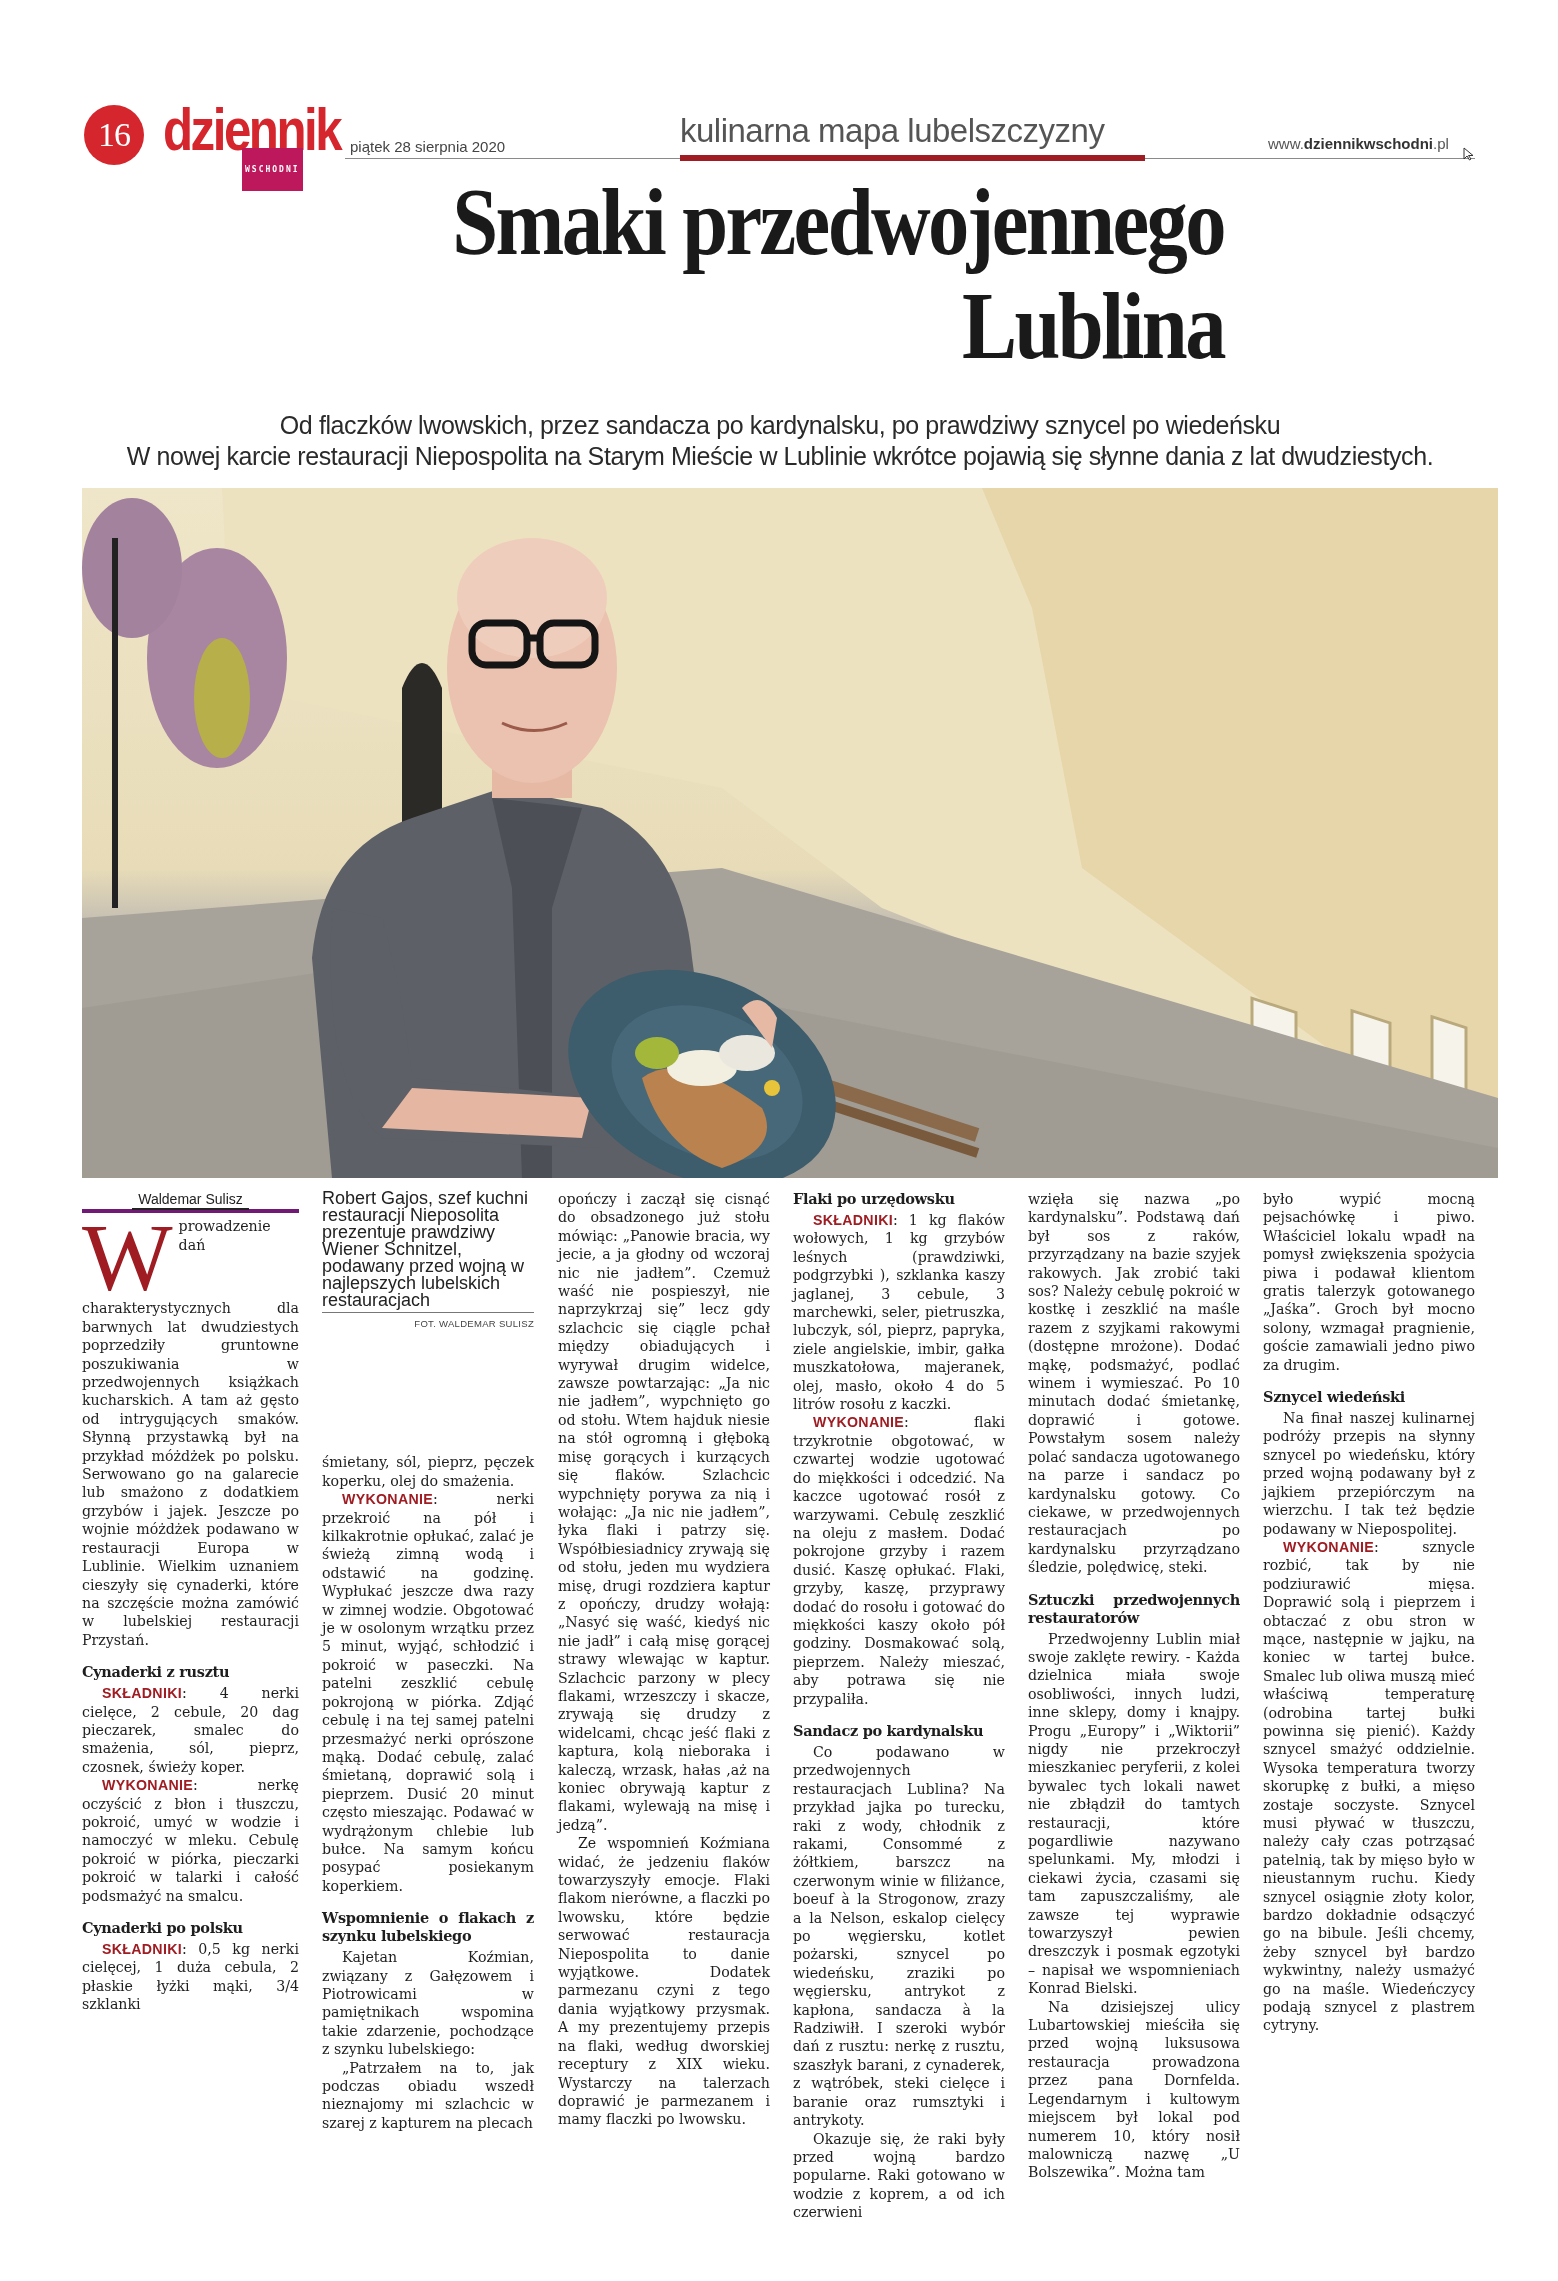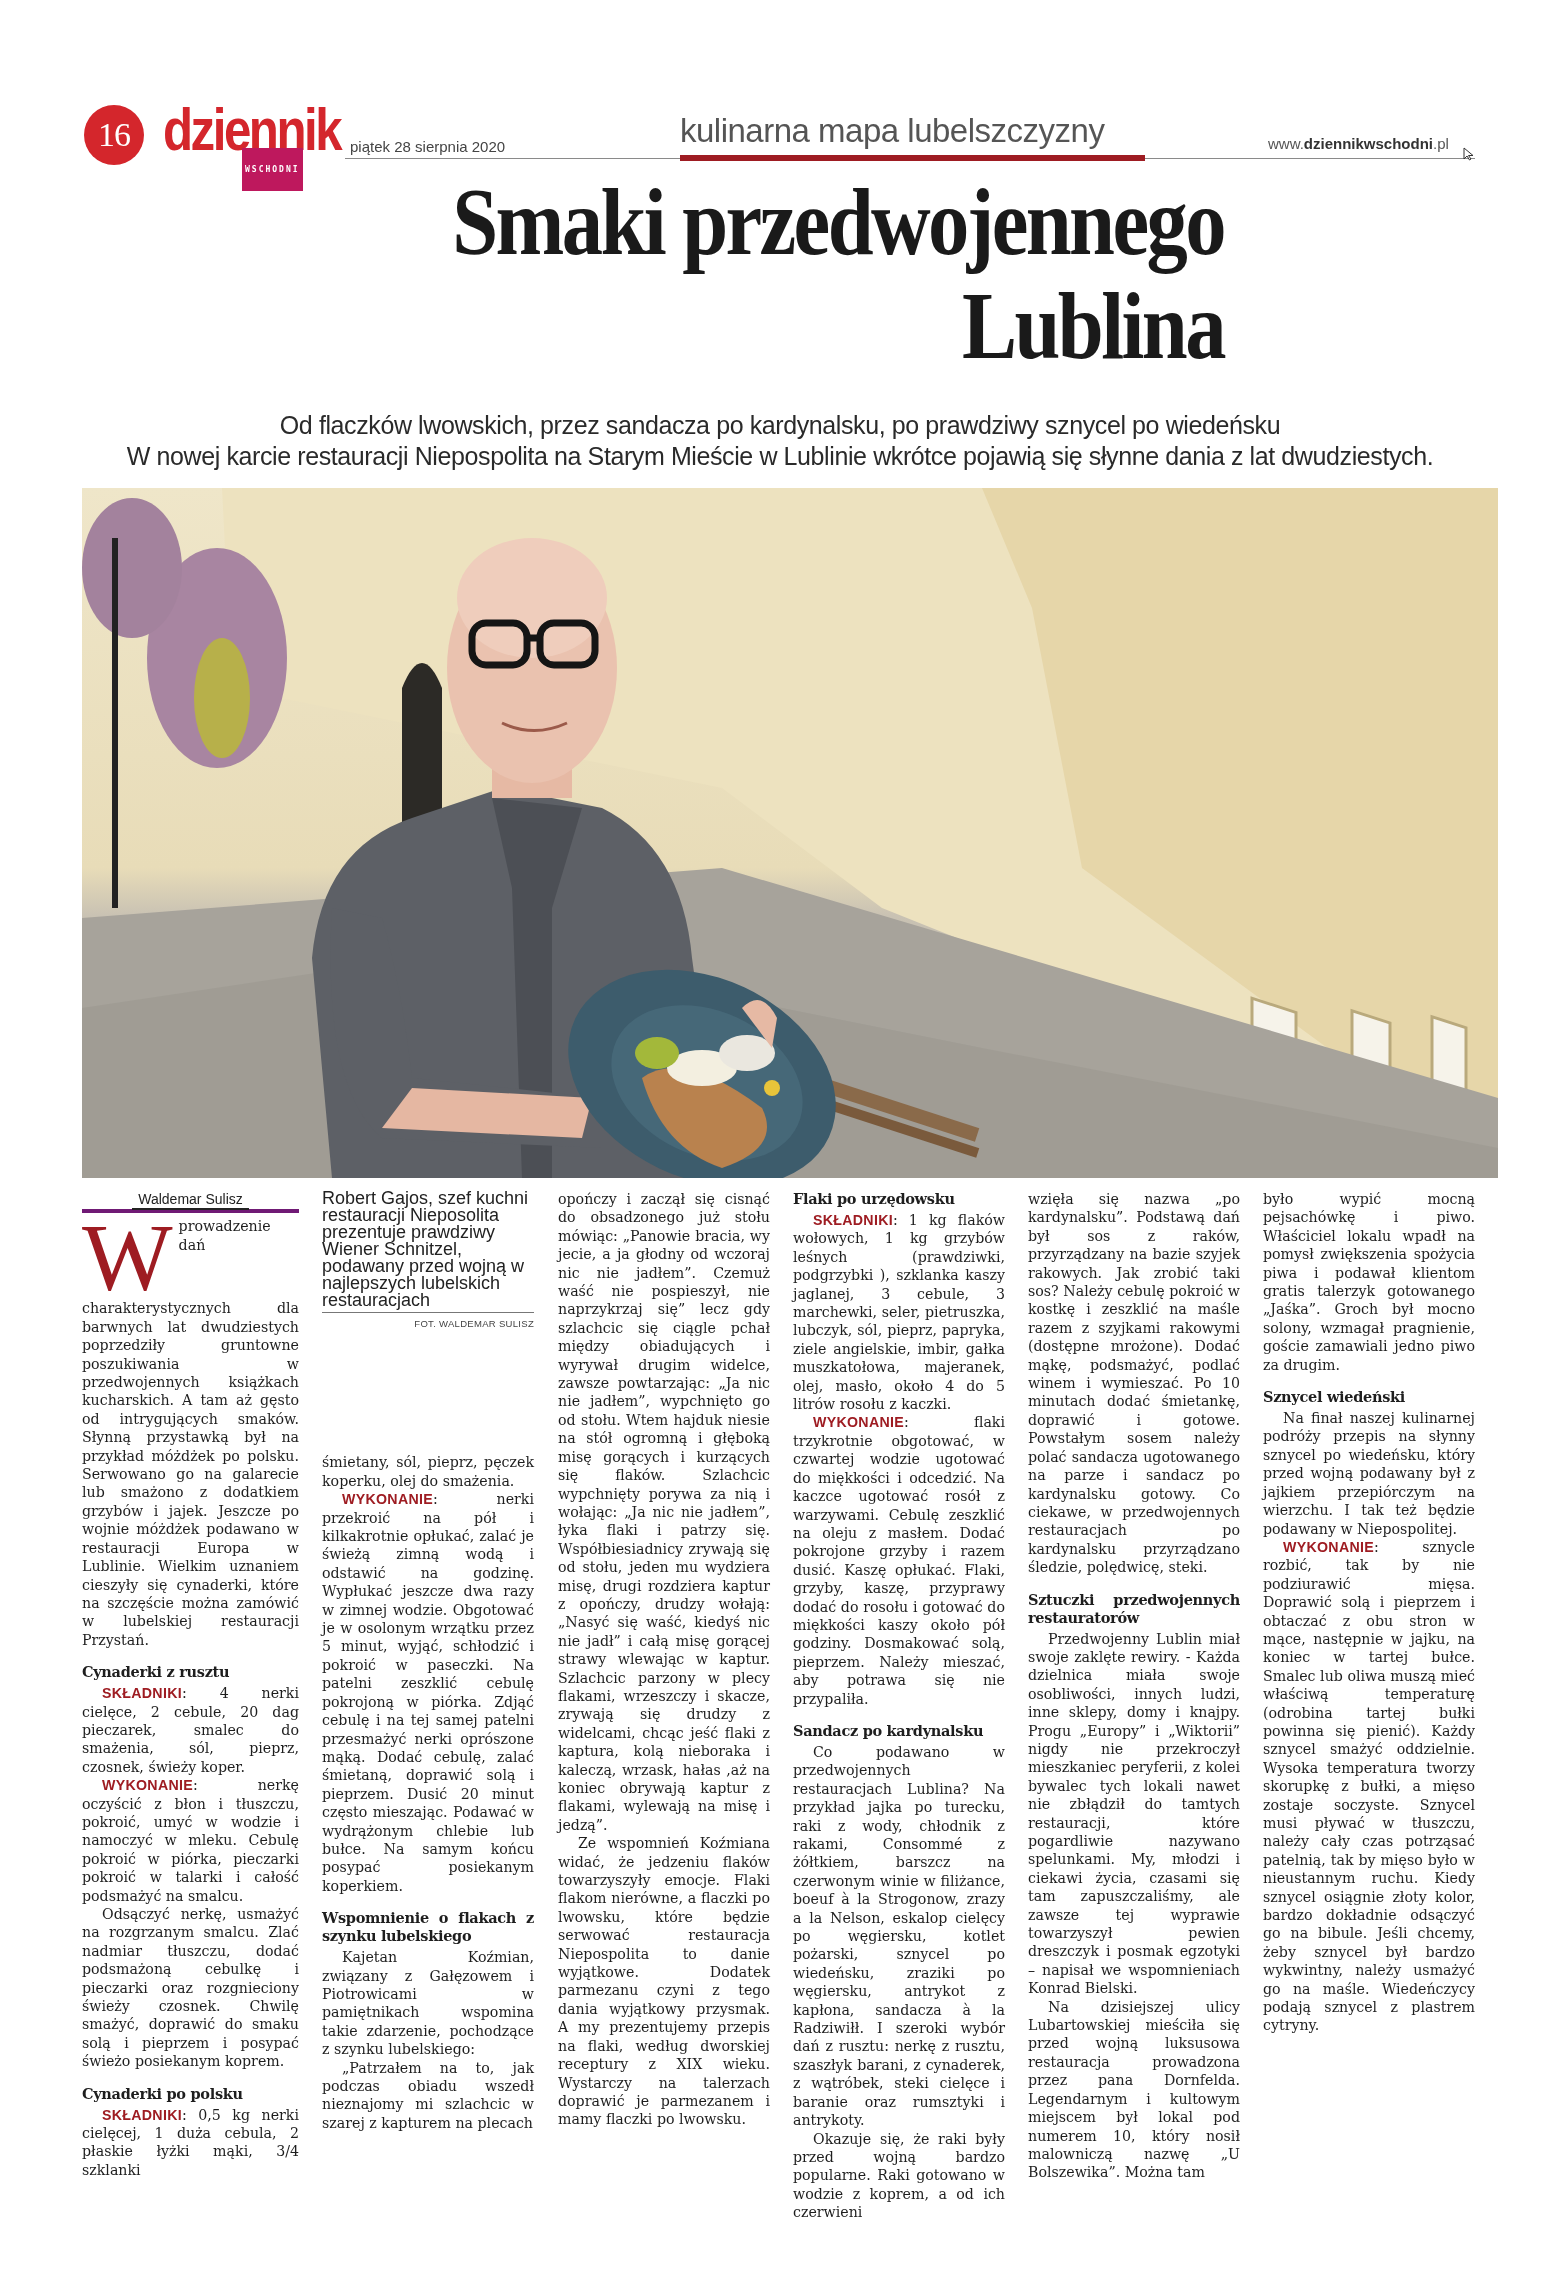--- a/index.html
+++ b/index.html
@@ -142,21 +142,20 @@
     <path d="M660,520 Q680,500 695,530 L690,560 Z" fill="#e6b9a4"></path>
   </svg>
 </div>
 
 <div class="col" style="left:82px; width:217px;">
   <div class="byline">Waldemar Sulisz</div>
   <p class="noind"><span class="dropcap">W</span><span>prowadzenie dań charakterystycznych dla barwnych lat dwudziestych poprzedziły gruntowne poszukiwania w przedwojennych książkach kucharskich. A tam aż gęsto od intrygujących smaków. Słynną przystawką był na przykład móżdżek po polsku. Serwowano go na galarecie lub smażono z dodatkiem grzybów i jajek. Jeszcze po wojnie móżdżek podawano w restauracji Europa w Lublinie. Wielkim uznaniem cieszyły się cynaderki, które na szczęście można zamówić w lubelskiej restauracji Przystań.</span></p>
   <h3>Cynaderki z rusztu</h3>
   <p><span class="kw">SKŁADNIKI</span><span>: 4 nerki cielęce, 2 cebule, 20 dag pieczarek, smalec do smażenia, sól, pieprz, czosnek, świeży koper.</span></p>
   <p><span class="kw">WYKONANIE</span><span>: nerkę oczyścić z błon i tłuszczu, pokroić, umyć w wodzie i namoczyć w mleku. Cebulę pokroić w piórka, pieczarki pokroić w talarki i całość podsmażyć na smalcu.</span></p>
-  <p>Odsączyć nerkę, usmażyć na rozgrzanym smalcu. Zlać nadmiar tłuszczu, dodać podsmażoną cebulkę i pieczarki oraz rozgnieciony świeży czosnek. Chwilę smażyć, doprawić do smaku solą i pieprzem i posypać świeżo posiekanym koprem.</p>
   <h3>Cynaderki po polsku</h3>
   <p><span class="kw">SKŁADNIKI</span><span>: 0,5 kg nerki cielęcej, 1 duża cebula, 2 płaskie łyżki mąki, 3/4 szklanki</span></p>
 </div>
 
 <div class="col" style="left:322px; width:212px;">
   <div class="caption">Robert Gajos, szef kuchni restauracji Nieposolita prezentuje prawdziwy Wiener Schnitzel, podawany przed wojną w najlepszych lubelskich restauracjach</div>
   <div class="credit">FOT. WALDEMAR SULISZ</div>
   <div style="height:120px"></div>
   <p class="noind">śmietany, sól, pieprz, pęczek koperku, olej do smażenia.</p>
   <p><span class="kw">WYKONANIE</span><span>: nerki przekroić na pół i kilkakrotnie opłukać, zalać je świeżą zimną wodą i odstawić na godzinę. Wypłukać jeszcze dwa razy w zimnej wodzie. Obgotować je w osolonym wrzątku przez 5 minut, wyjąć, schłodzić i pokroić w paseczki. Na patelni zeszklić cebulę pokrojoną w piórka. Zdjąć cebulę i na tej samej patelni przesmażyć nerki oprószone mąką. Dodać cebulę, zalać śmietaną, doprawić solą i pieprzem. Dusić 20 minut często mieszając. Podawać w wydrążonym chlebie lub bułce. Na samym końcu posypać posiekanym koperkiem.</span></p>

